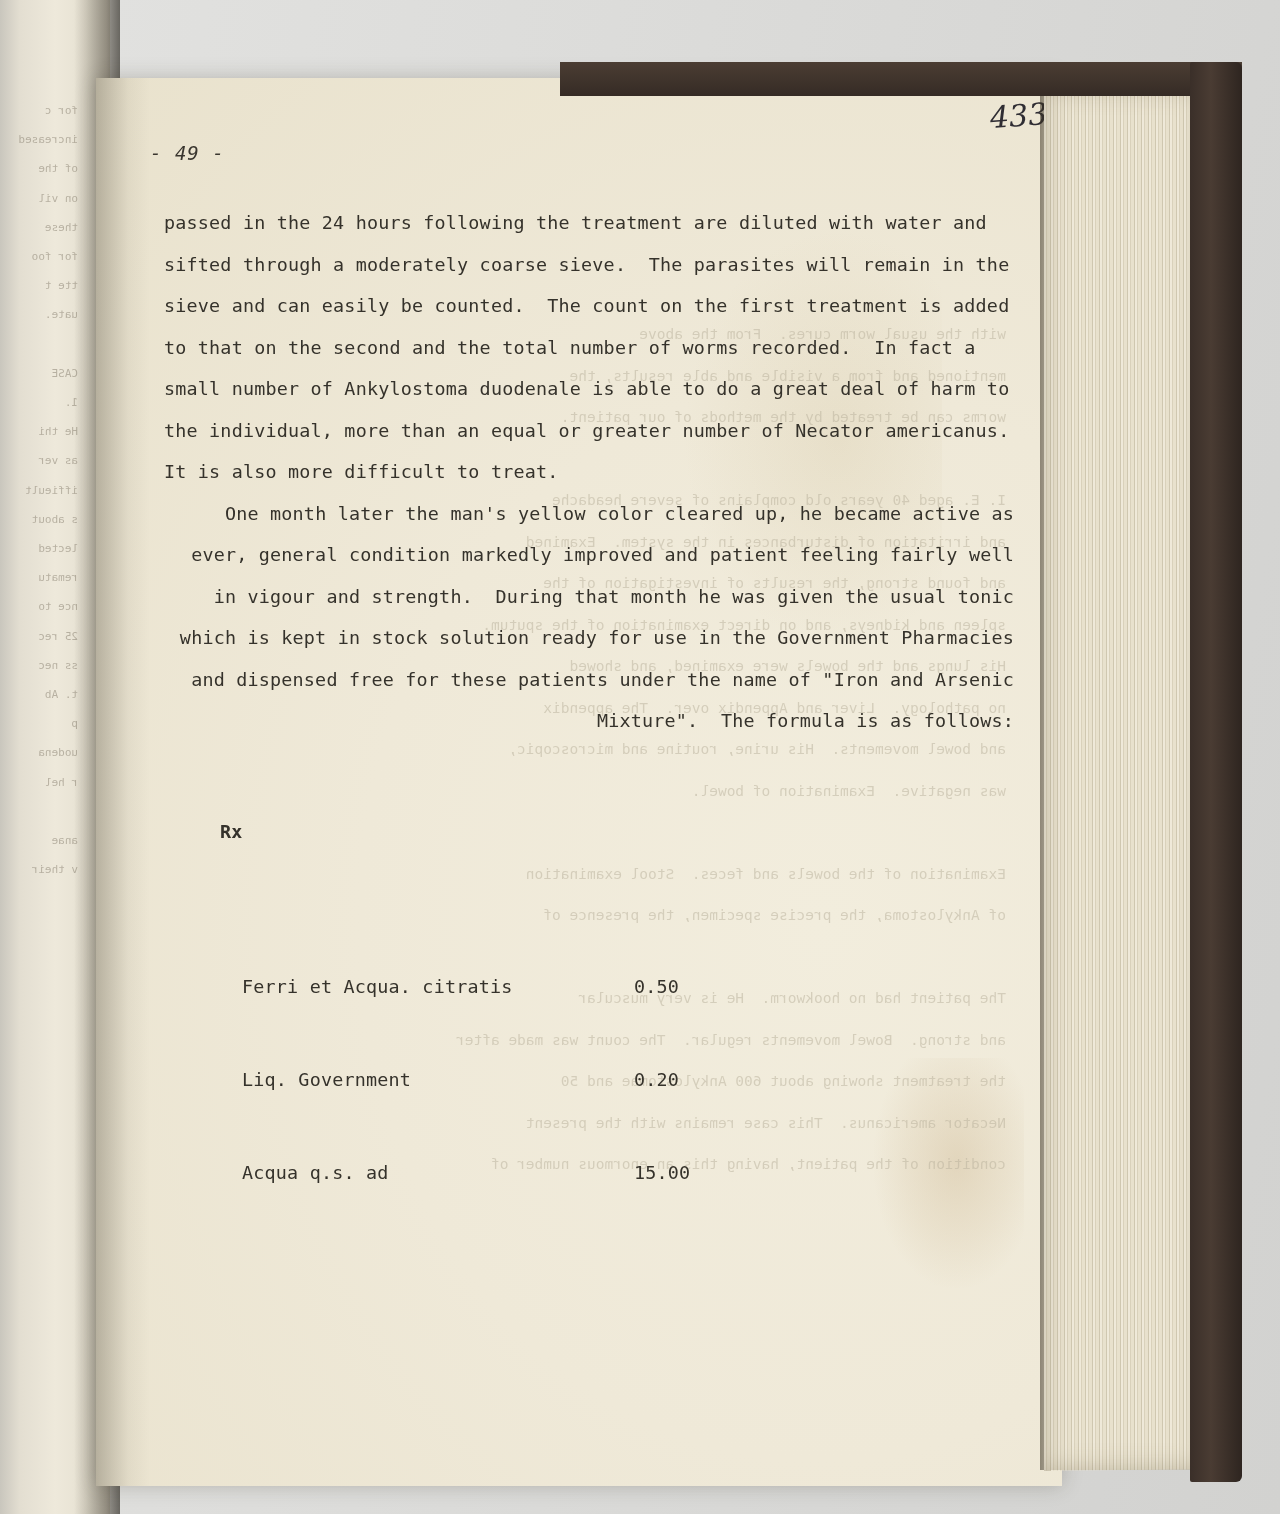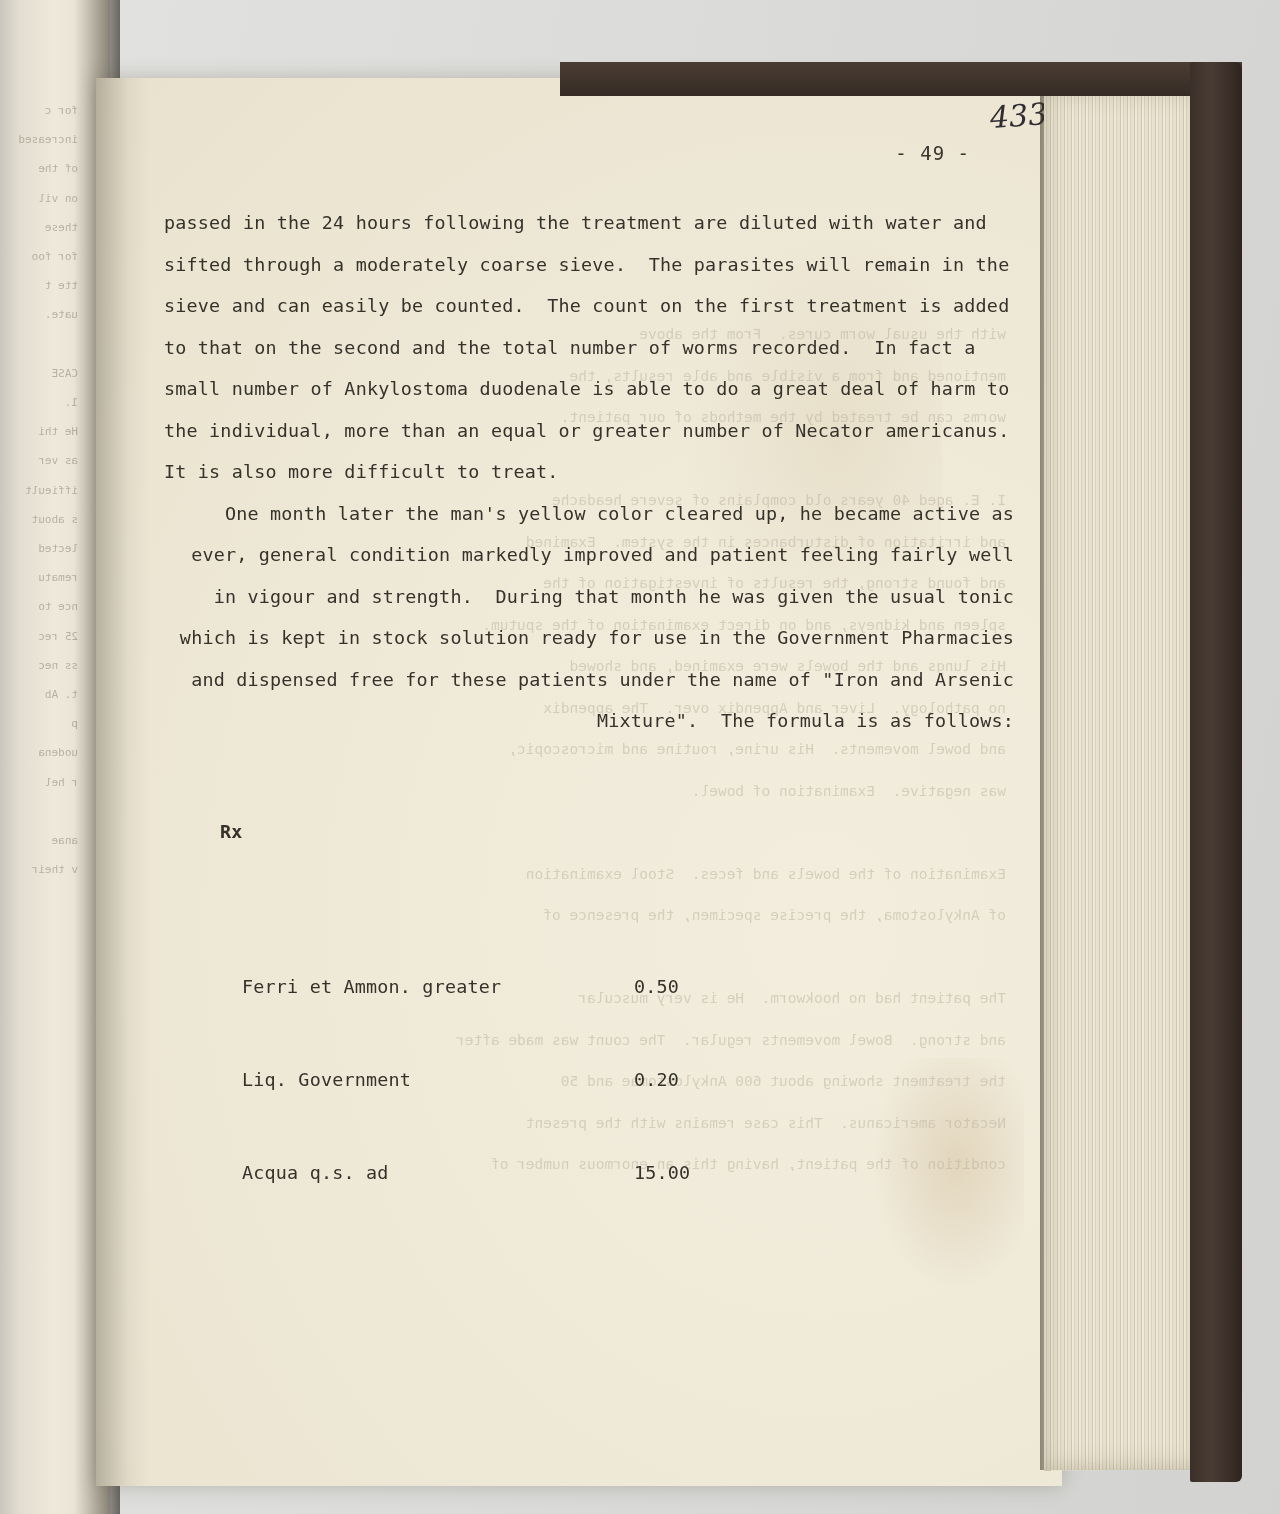--- a/index.html
+++ b/index.html
@@ -157,23 +157,24 @@
     top: 0;
     width: 900px;
     height: 100%;
     color: #3a362f;
   }
   .folio {
     position: absolute;
     top: 64px;
     left: 0;
     width: 820px;
-    text-align: right;
+    text-align: left;
     font-size: 19px;
     letter-spacing: 1px;
+    font-style: italic;
   }
   .hand-number {
     position: absolute;
     top: 20px;
     left: 840px;
     font-family: "DejaVu Serif", serif;
     font-style: italic;
     font-size: 30px;
     color: #2f2d33;
     transform: rotate(-4deg);
@@ -279,21 +280,21 @@
 
       <div class="body">
 
         <p class="para">passed in the 24 hours following the treatment are diluted with water and sifted through a moderately coarse sieve.  The parasites will remain in the sieve and can easily be counted.  The count on the first treatment is added to that on the second and the total number of worms recorded.  In fact a small number of Ankylostoma duodenale is able to do a great deal of harm to the individual, more than an equal or greater number of Necator americanus.  It is also more difficult to treat.</p>
 
         <p class="para indent">One month later the man's yellow color cleared up, he became active as ever, general condition markedly improved and patient feeling fairly well in vigour and strength.  During that month he was given the usual tonic which is kept in stock solution ready for use in the Government Pharmacies and dispensed free for these patients under the name of "Iron and Arsenic Mixture".  The formula is as follows:</p>
 
         <div class="rx-block">
           <div class="rx-label">Rx</div>
           <div class="rx-table">
-            <span class="rx-row"><span class="rx-name">Ferri et Ammon. greater</span><span class="rx-val">0.50</span></span>
+            <span class="rx-row"><span class="rx-name">Ferri et Acqua. citratis</span><span class="rx-val">0.50</span></span>
             <span class="rx-row"><span class="rx-name">Liq. Government</span><span class="rx-val">0.20</span></span>
             <span class="rx-row"><span class="rx-name">Acqua q.s. ad</span><span class="rx-val">15.00</span></span>
           </div>
           
           
         </div>
 
       </div>
     </div>
   </div>

